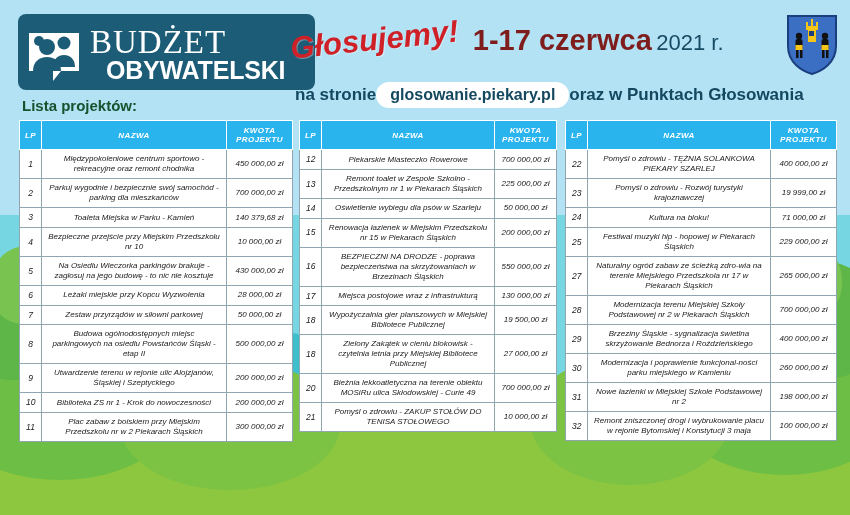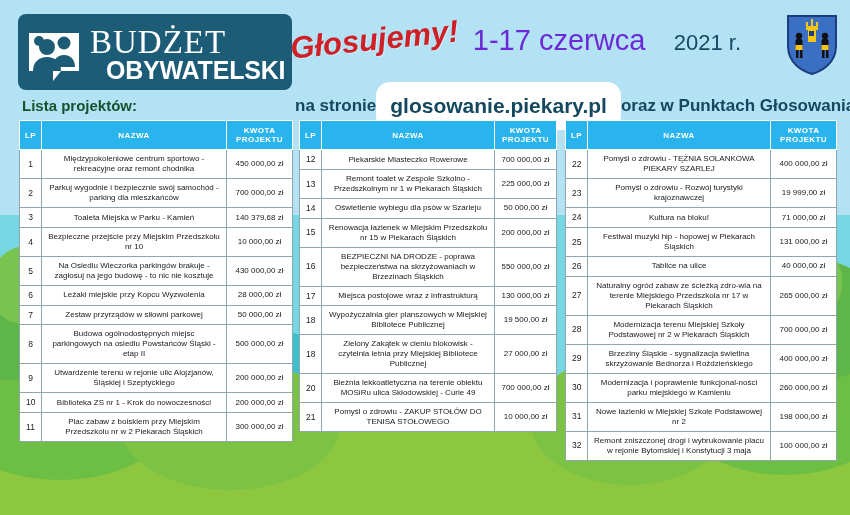--- a/index.html
+++ b/index.html
@@ -54,21 +54,21 @@
   .bldg {
     position: absolute; background: #6fd2e0;
   }
   .bldg.b1 { left: 4px; top: 355px; width: 16px; height: 36px; }
   .bldg.b2 { left: 22px; top: 344px; width: 13px; height: 47px; }
   .bldg.b3 { right: 6px; top: 350px; width: 15px; height: 40px; }
 
   
   .logo-box {
     position: absolute; left: 18px; top: 14px;
-    width: 274px; height: 76px;
+    width: 297px; height: 76px;
     background: #1d5c77;
     border-radius: 8px;
     display: flex; align-items: center; gap: 8px;
     padding: 6px 10px 0 8px;
   }
   .logo-mark { width: 56px; height: 56px; flex: 0 0 56px; }
   .logo-words { display: flex; flex-direction: column; line-height: 0.95; }
   .logo-top {
     font-family: "Liberation Serif", serif;
     font-size: 33px; letter-spacing: 1px; color: #ffffff;
@@ -84,50 +84,51 @@
     display: flex; align-items: baseline; gap: 14px;
     white-space: nowrap;
   }
   .glosujemy {
     font-size: 31px; font-weight: bold; font-style: italic;
     color: #cf2027;
     transform: rotate(-6deg);
     display: inline-block;
     text-shadow: 1px 1px 0 rgba(255,255,255,.35);
   }
-  .datebold { font-size: 29px; font-weight: normal; color: #6d28d9; }
-  .dateyear { font-size: 22px; font-weight: normal; color: #164b63; margin-left: 24px; }
+  .datebold { font-size: 29px; font-weight: bold; color: #7f1d1d; }
+  .dateyear { font-size: 22px; font-weight: normal; color: #164b63; }
 
   .subline {
     position: absolute; left: 295px; top: 82px;
     display: flex; align-items: center; gap: 0;
     white-space: nowrap;
   }
   .subline-text { font-size: 17px; font-weight: bold; color: #14485f; }
   .url-pill {
     background: #ffffff; color: #14485f;
-    font-size: 21px; font-weight: bold;
-    padding: 12px 14px; border-radius: 14px;
+    font-size: 16px; font-weight: bold;
+    padding: 4px 14px; border-radius: 14px;
   }
 
   .crest { position: absolute; right: 12px; top: 14px; width: 52px; height: 62px; }
 
   .list-title {
     position: absolute; left: 22px; top: 97px;
     font-size: 15px; font-weight: bold; color: #14532d;
   }
 
   
   .tbl {
     position: absolute; top: 120px;
     background: #1d4ed8;
     border: 1px solid #9fb4bd;
     border-collapse: collapse;
     font-size: 8px;
     table-layout: fixed;
+    font-style: italic;
   }
   .tbl.t-a { left: 19px;  width: 274px; }
   .tbl.t-b { left: 299px; width: 258px; }
   .tbl.t-c { left: 565px; width: 272px; }
   .tbl th {
     background: #29b4ee;
     color: #ffffff;
     font-size: 8px;
     font-weight: bold;
     letter-spacing: .4px;
@@ -389,26 +390,21 @@
           <td class="c-amt">19 999,00 zł</td>
         </tr>
         <tr>
           <td class="c-lp">24</td>
           <td class="c-name">Kultura na bloku!</td>
           <td class="c-amt">71 000,00 zł</td>
         </tr>
         <tr>
           <td class="c-lp">25</td>
           <td class="c-name">Festiwal muzyki hip - hopowej w Piekarach Śląskich</td>
-          <td class="c-amt">131 000,00 zł</td>
-        </tr>
-        <tr>
-          <td class="c-lp">26</td>
-          <td class="c-name">Tablice na ulice</td>
-          <td class="c-amt">40 000,00 zł</td>
+          <td class="c-amt">229 000,00 zł</td>
         </tr>
         <tr>
           <td class="c-lp">27</td>
           <td class="c-name">Naturalny ogród zabaw ze ścieżką zdro-wia na terenie Miejskiego Przedszkola nr 17 w Piekarach Śląskich</td>
           <td class="c-amt">265 000,00 zł</td>
         </tr>
         <tr>
           <td class="c-lp">28</td>
           <td class="c-name">Modernizacja terenu Miejskiej Szkoły Podstawowej nr 2 w Piekarach Śląskich</td>
           <td class="c-amt">700 000,00 zł</td>

